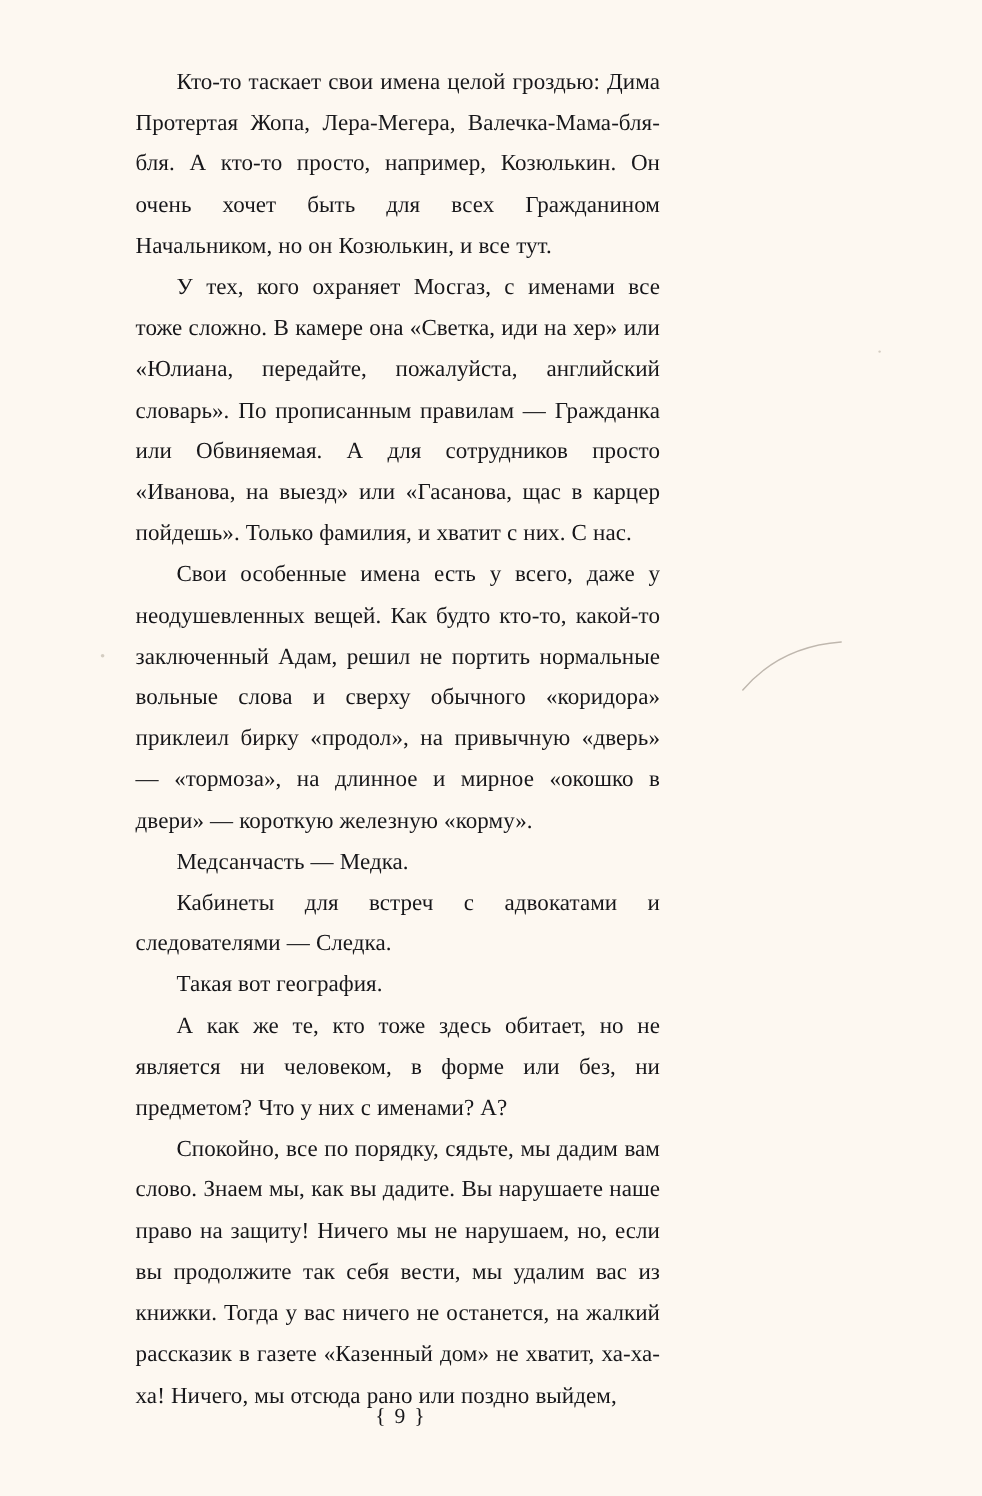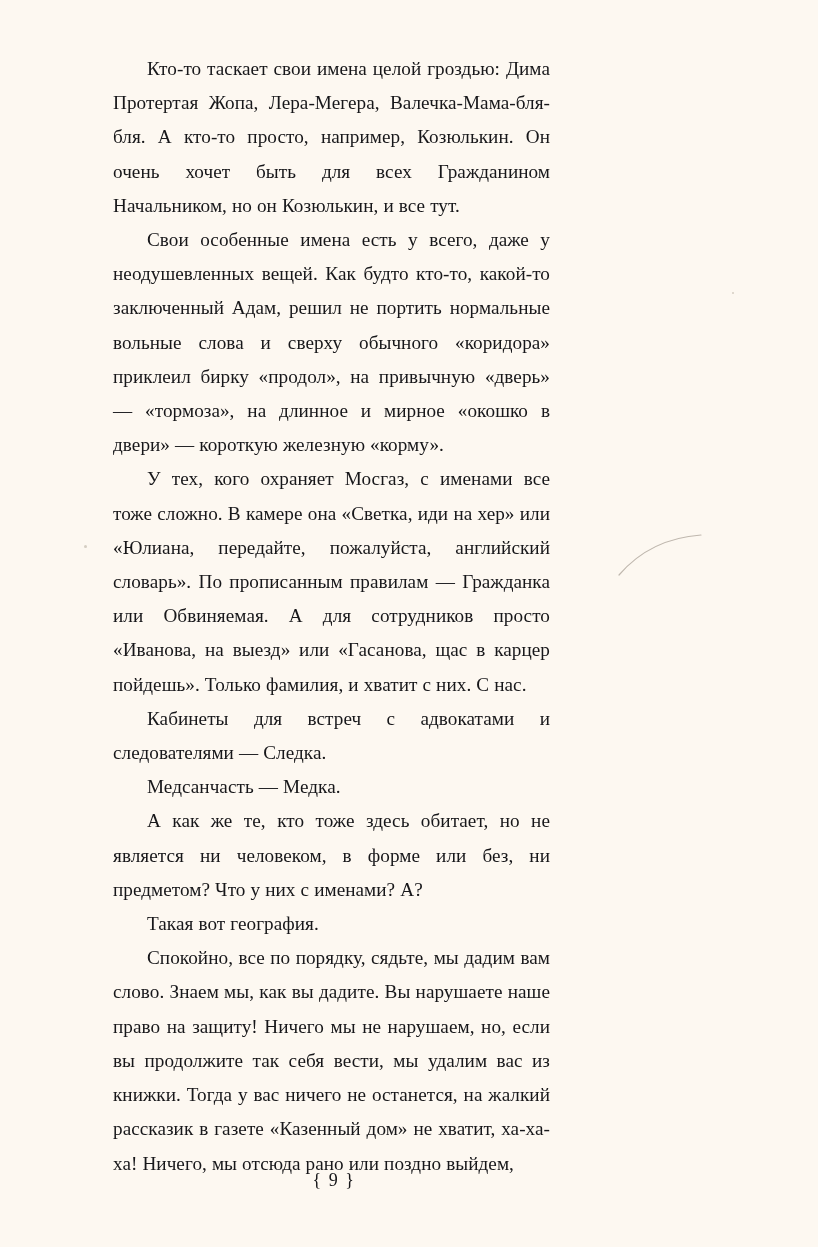--- a/index.html
+++ b/index.html
@@ -65,26 +65,26 @@
   .speck.s1 { left: 84px; top: 545px; }
   .speck.s2 { left: 732px; top: 292px; width: 2px; height: 2px; }
 </style>
 </head>
 <body>
 
 <div class="page">
 
   <div class="text-block">
     <p class="para">Кто-то таскает свои имена целой гроздью: Дима Протертая Жопа, Лера-Мегера, Валечка-Мама-бля-бля. А кто-то просто, например, Козюлькин. Он очень хочет быть для всех Гражданином Начальником, но он Козюлькин, и все тут.</p>
+    <p class="para">У тех, кого охраняет Мосгаз, с именами все тоже сложно. В камере она «Светка, иди на хер» или «Юлиана, передайте, пожалуйста, английский словарь». По прописанным правилам — Гражданка или Обвиняемая. А для сотрудников просто «Иванова, на выезд» или «Гасанова, щас в карцер пойдешь». Только фамилия, и хватит с них. С нас.</p>
     <p class="para">Свои особенные имена есть у всего, даже у неодушевленных вещей. Как будто кто-то, какой-то заключенный Адам, решил не портить нормальные вольные слова и сверху обычного «коридора» приклеил бирку «продол», на привычную «дверь» — «тормоза», на длинное и мирное «окошко в двери» — короткую железную «корму».</p>
-    <p class="para">У тех, кого охраняет Мосгаз, с именами все тоже сложно. В камере она «Светка, иди на хер» или «Юлиана, передайте, пожалуйста, английский словарь». По прописанным правилам — Гражданка или Обвиняемая. А для сотрудников просто «Иванова, на выезд» или «Гасанова, щас в карцер пойдешь». Только фамилия, и хватит с них. С нас.</p>
+    <p class="para">Медсанчасть — Медка.</p>
     <p class="para">Кабинеты для встреч с адвокатами и следователями — Следка.</p>
-    <p class="para">Медсанчасть — Медка.</p>
+    <p class="para">Такая вот география.</p>
     <p class="para">А как же те, кто тоже здесь обитает, но не является ни человеком, в форме или без, ни предметом? Что у них с именами? А?</p>
-    <p class="para">Такая вот география.</p>
     <p class="para">Спокойно, все по порядку, сядьте, мы дадим вам слово. Знаем мы, как вы дадите. Вы нарушаете наше право на защиту! Ничего мы не нарушаем, но, если вы продолжите так себя вести, мы удалим вас из книжки. Тогда у вас ничего не останется, на жалкий рассказик в газете «Казенный дом» не хватит, ха-ха-ха! Ничего, мы отсюда рано или поздно выйдем,</p>
   </div>
 
   <svg class="mark-curve" viewBox="0 0 90 44">
     <path d="M88 2 C60 4, 30 14, 6 42" fill="none" stroke="#8d8378" stroke-width="1.2" stroke-linecap="round"></path>
   </svg>
 
   <span class="speck s1"></span>
   <span class="speck s2"></span>
 

